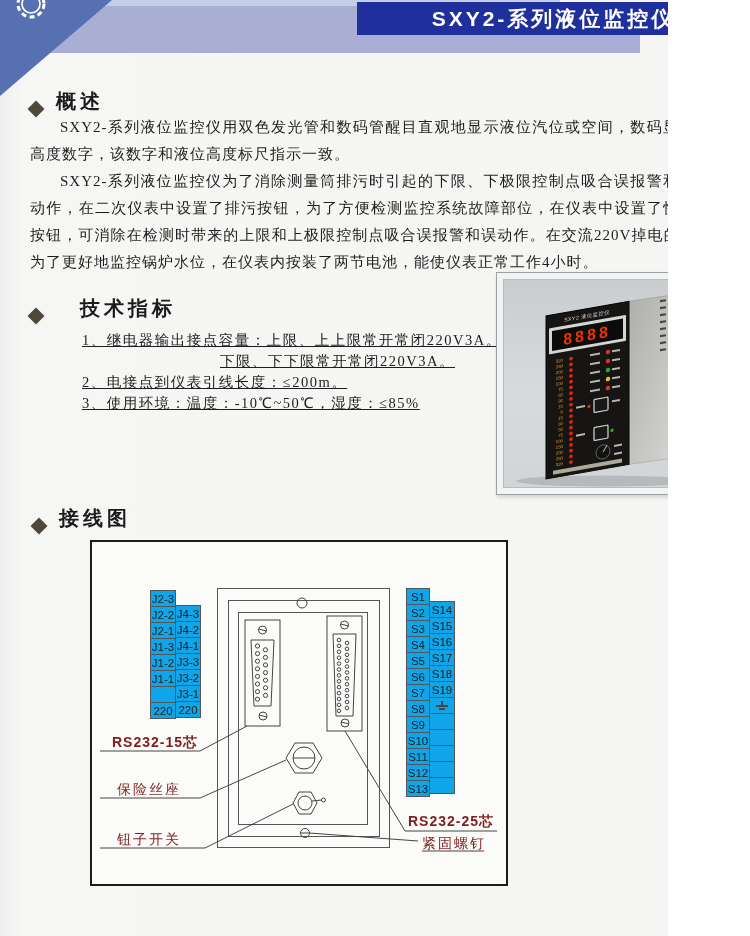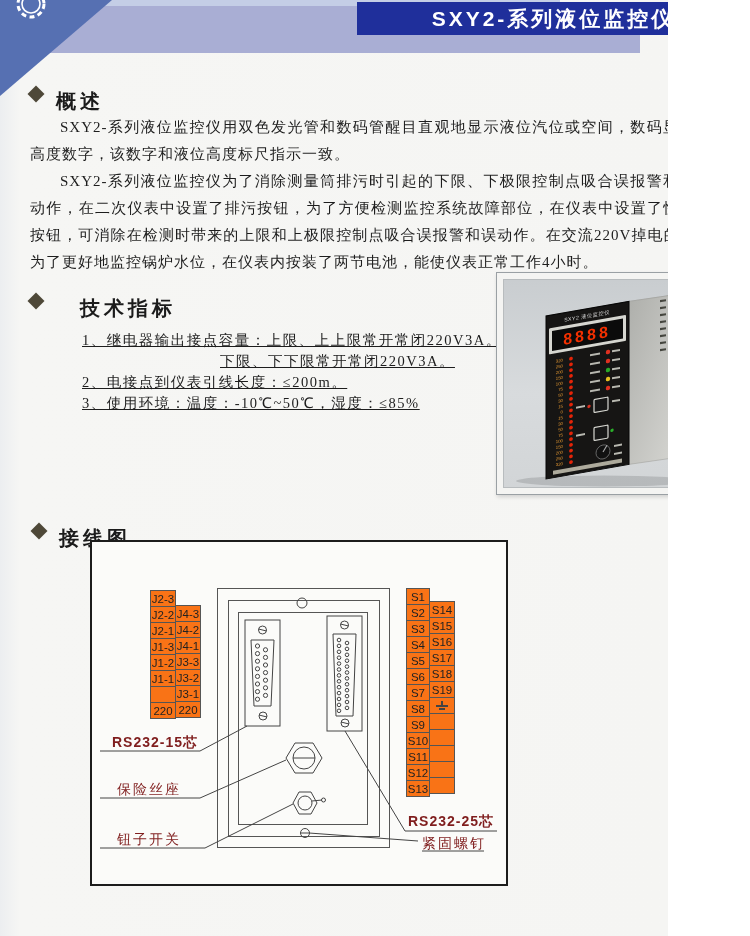--- a/index.html
+++ b/index.html
@@ -8,42 +8,42 @@
         font-family:"Liberation Sans",sans-serif;color:#222;}
   
   .band-light{position:absolute;left:95px;top:0;width:465px;height:9px;background:var(--band-light,#c4cee6);}
   .band-peri{position:absolute;left:30px;top:6px;width:610px;height:47px;background:var(--band,#a9aed4);}
   .tri{position:absolute;left:0;top:0;width:118px;height:97px;background:var(--triangle,#5670b2);
        clip-path:polygon(0 0,112px 0,0 96px);}
   .banner{position:absolute;left:357px;top:2px;width:393px;height:33px;background:var(--accent-blue,#1f2f9b);
           display:flex;align-items:center;justify-content:center;}
   .banner span{color:#fff;font-weight:bold;font-size:21px;letter-spacing:3px;font-family:"Liberation Sans",sans-serif;}
   
-  .sec-head{position:absolute;display:flex;align-items:flex-start;}
+  .sec-head{position:absolute;display:flex;align-items:flex-end;}
   .diamond{width:12px;height:12px;background:var(--diamond,#4e4838);transform:rotate(45deg);margin-right:14px;flex:0 0 auto;}
   .sec-head b{font-size:20px;letter-spacing:4px;color:#1b1b1b;font-family:"Liberation Sans",sans-serif;}
   
   .bodytext{position:absolute;left:30px;top:114px;width:698px;font-family:"Liberation Serif",serif;
             font-size:15px;line-height:27px;letter-spacing:1px;text-align:justify;color:#1d1d1d;}
   .bodytext p{margin:0;text-indent:2em;}
   .specs{position:absolute;left:82px;top:330px;width:420px;font-family:"Liberation Serif",serif;
          font-size:14.5px;letter-spacing:1.5px;line-height:20px;color:#1d1d1d;}
   .specs div{margin-bottom:1px;text-decoration:underline;}
   .specs .sub{margin-left:138px;}
   
   .photo{position:absolute;left:496px;top:272px;width:242px;height:223px;background:#f4f4f2;
          border:1px solid #9aa0a4;box-sizing:border-box;padding:6px;box-shadow:1px 2px 4px rgba(0,0,0,.15);}
   .photo-inner{width:228px;height:209px;border:1px solid #b8bcbe;box-sizing:border-box;
                background:linear-gradient(180deg,#c9cdd0 0,#d8dbdd 55%,#d2d5d7 100%);}
   
   .frame{position:absolute;left:90px;top:540px;width:418px;height:346px;border:2px solid #1c1c1c;
          background:#fbfbf9;box-sizing:border-box;}
   .pbox{position:absolute;border:1px solid #555;box-sizing:border-box;}
   .tcol{position:absolute;}
-  .tcell{height:17px;margin-top:-1px;border:1px solid #555;box-sizing:border-box;background:#f97316;
+  .tcell{height:17px;margin-top:-1px;border:1px solid #555;box-sizing:border-box;background:#0ea5e9;
          font-size:11.5px;font-family:"Liberation Sans",sans-serif;color:#222;
          display:flex;align-items:center;justify-content:center;}
   .tcol .tcell:first-child{margin-top:0;}
   .gnd{position:relative;display:block;width:14px;height:10px;}
   .gnd i,.gnd b,.gnd u{position:absolute;background:#444;}
   .gnd i{left:6px;top:0;width:2px;height:4px;}
   .gnd b{left:1px;top:4px;width:12px;height:2px;}
   .gnd u{left:4px;top:7.5px;width:6px;height:2px;}
   .dlabel{position:absolute;font-size:14px;color:#7f1d1d;letter-spacing:1px;white-space:nowrap;}
   .dlabel.rs{font-weight:bold;font-family:"Liberation Sans",sans-serif;}
@@ -201,21 +201,21 @@
             <line x1="57" y1="146" x2="61" y2="140" stroke="#aaa" stroke-width="1.2"></line>
             <rect x="68" y="141" width="8" height="2" fill="#b8b8b0"></rect>
             <rect x="68" y="149" width="8" height="2" fill="#b8b8b0"></rect>
           </g>
           <rect x="7" y="156" width="69" height="4" fill="#c8c4b4" opacity="0.85"></rect>
         </g>
       </svg>
     </div>
   </div>
 
-  <div class="sec-head" style="left:33px;top:505px;margin-top:20px;">
+  <div class="sec-head" style="left:33px;top:505px;">
     <span class="diamond"></span>
     <b>接线图</b>
   </div>
 
   <div class="frame">
 
     <div class="pbox" style="left:125px;top:46px;width:173px;height:260px;"></div>
     <div class="pbox" style="left:136px;top:58px;width:152px;height:237px;"></div>
     <div class="pbox" style="left:146px;top:70px;width:130px;height:213px;"></div>
 

